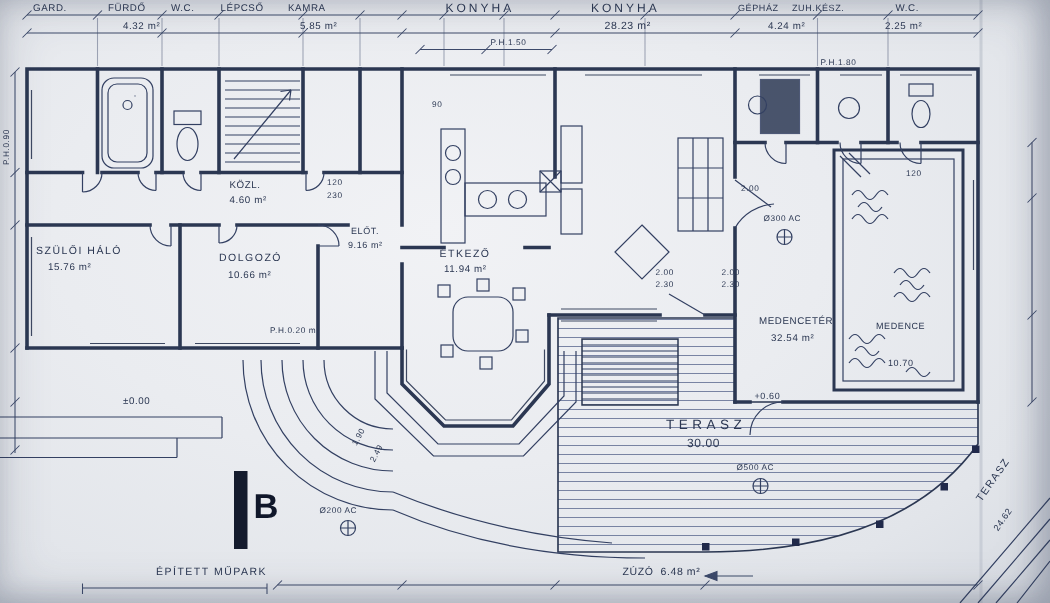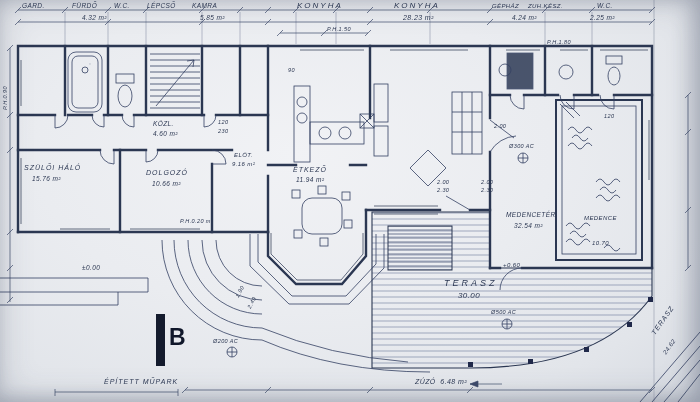--- a/index.html
+++ b/index.html
@@ -6,21 +6,21 @@
   .stage{
     position:relative;width:700px;height:402px;overflow:hidden;
     background:radial-gradient(ellipse at 42% 38%, #f1f2f5 0%, #eaecf0 45%, #e2e5ea 78%, #d6dae1 100%);
     font-family:"Liberation Sans","DejaVu Sans",sans-serif;
   }
   .stage::after{
     content:"";position:absolute;inset:0;pointer-events:none;
     box-shadow:inset 0 0 34px rgba(58,68,92,.22), inset -12px 0 18px rgba(58,68,92,.18), inset 0 -6px 14px rgba(58,68,92,.10);
   }
   svg.plan{position:absolute;left:0;top:0;}
-  .labels{position:absolute;inset:0;font-style:italic;}
+  .labels{position:absolute;inset:0;}
   .lbl{
     position:absolute;white-space:pre;line-height:1;
     color:var(--ink,#2b3752);transform-origin:0 0;letter-spacing:.4px;
   }
   .b-bar{position:absolute;left:156px;top:314px;width:9px;height:52px;background:#141b2d;}
   .b-text{position:absolute;left:169px;top:324px;font-size:23px;font-weight:bold;color:#10172a;}
 </style>
 </head>
 <body>
 

